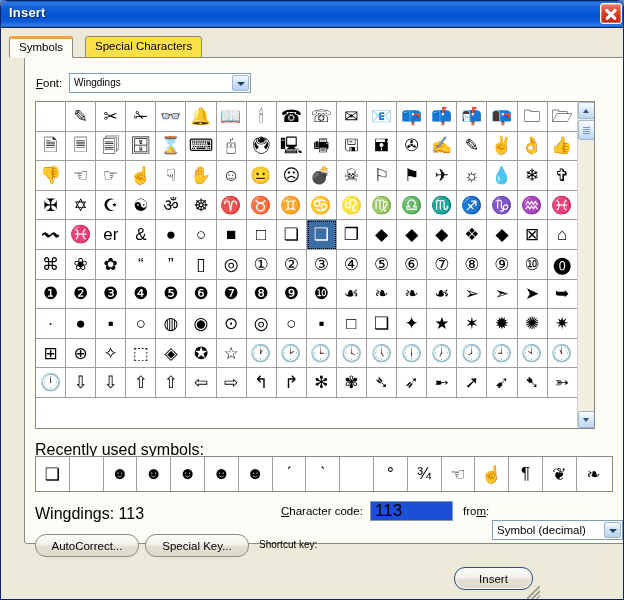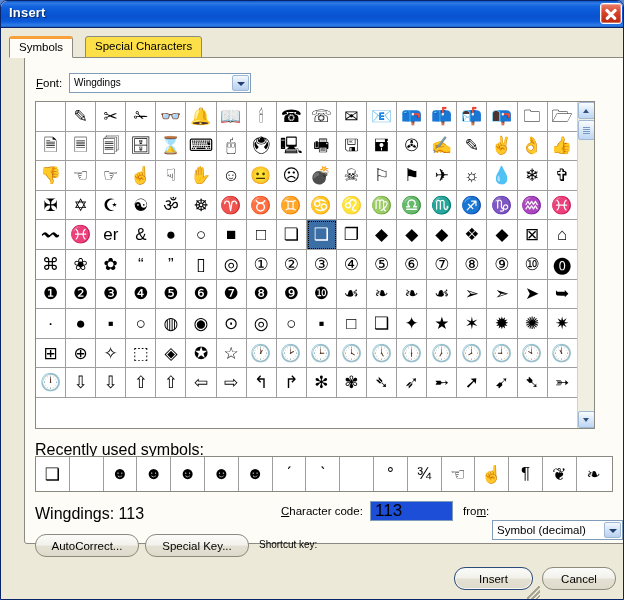--- a/index.html
+++ b/index.html
@@ -602,19 +602,16 @@
       </button>
       <button id="shortcutkey-btn" class="xp-btn">
         <span>Special Key...</span>
       </button>
       <div id="shortcut-key-label">Shortcut key:</div>
     </div>
 
     <button id="insert-btn" class="xp-btn">
       <span class="btn-inner">Insert</span>
     </button>
-    <button id="cancel-btn" class="xp-btn">
-      <span class="btn-inner">Cancel</span>
-    </button>
 
     <div id="grip"></div>
   </div>
 </div>
 
 </body></html>

